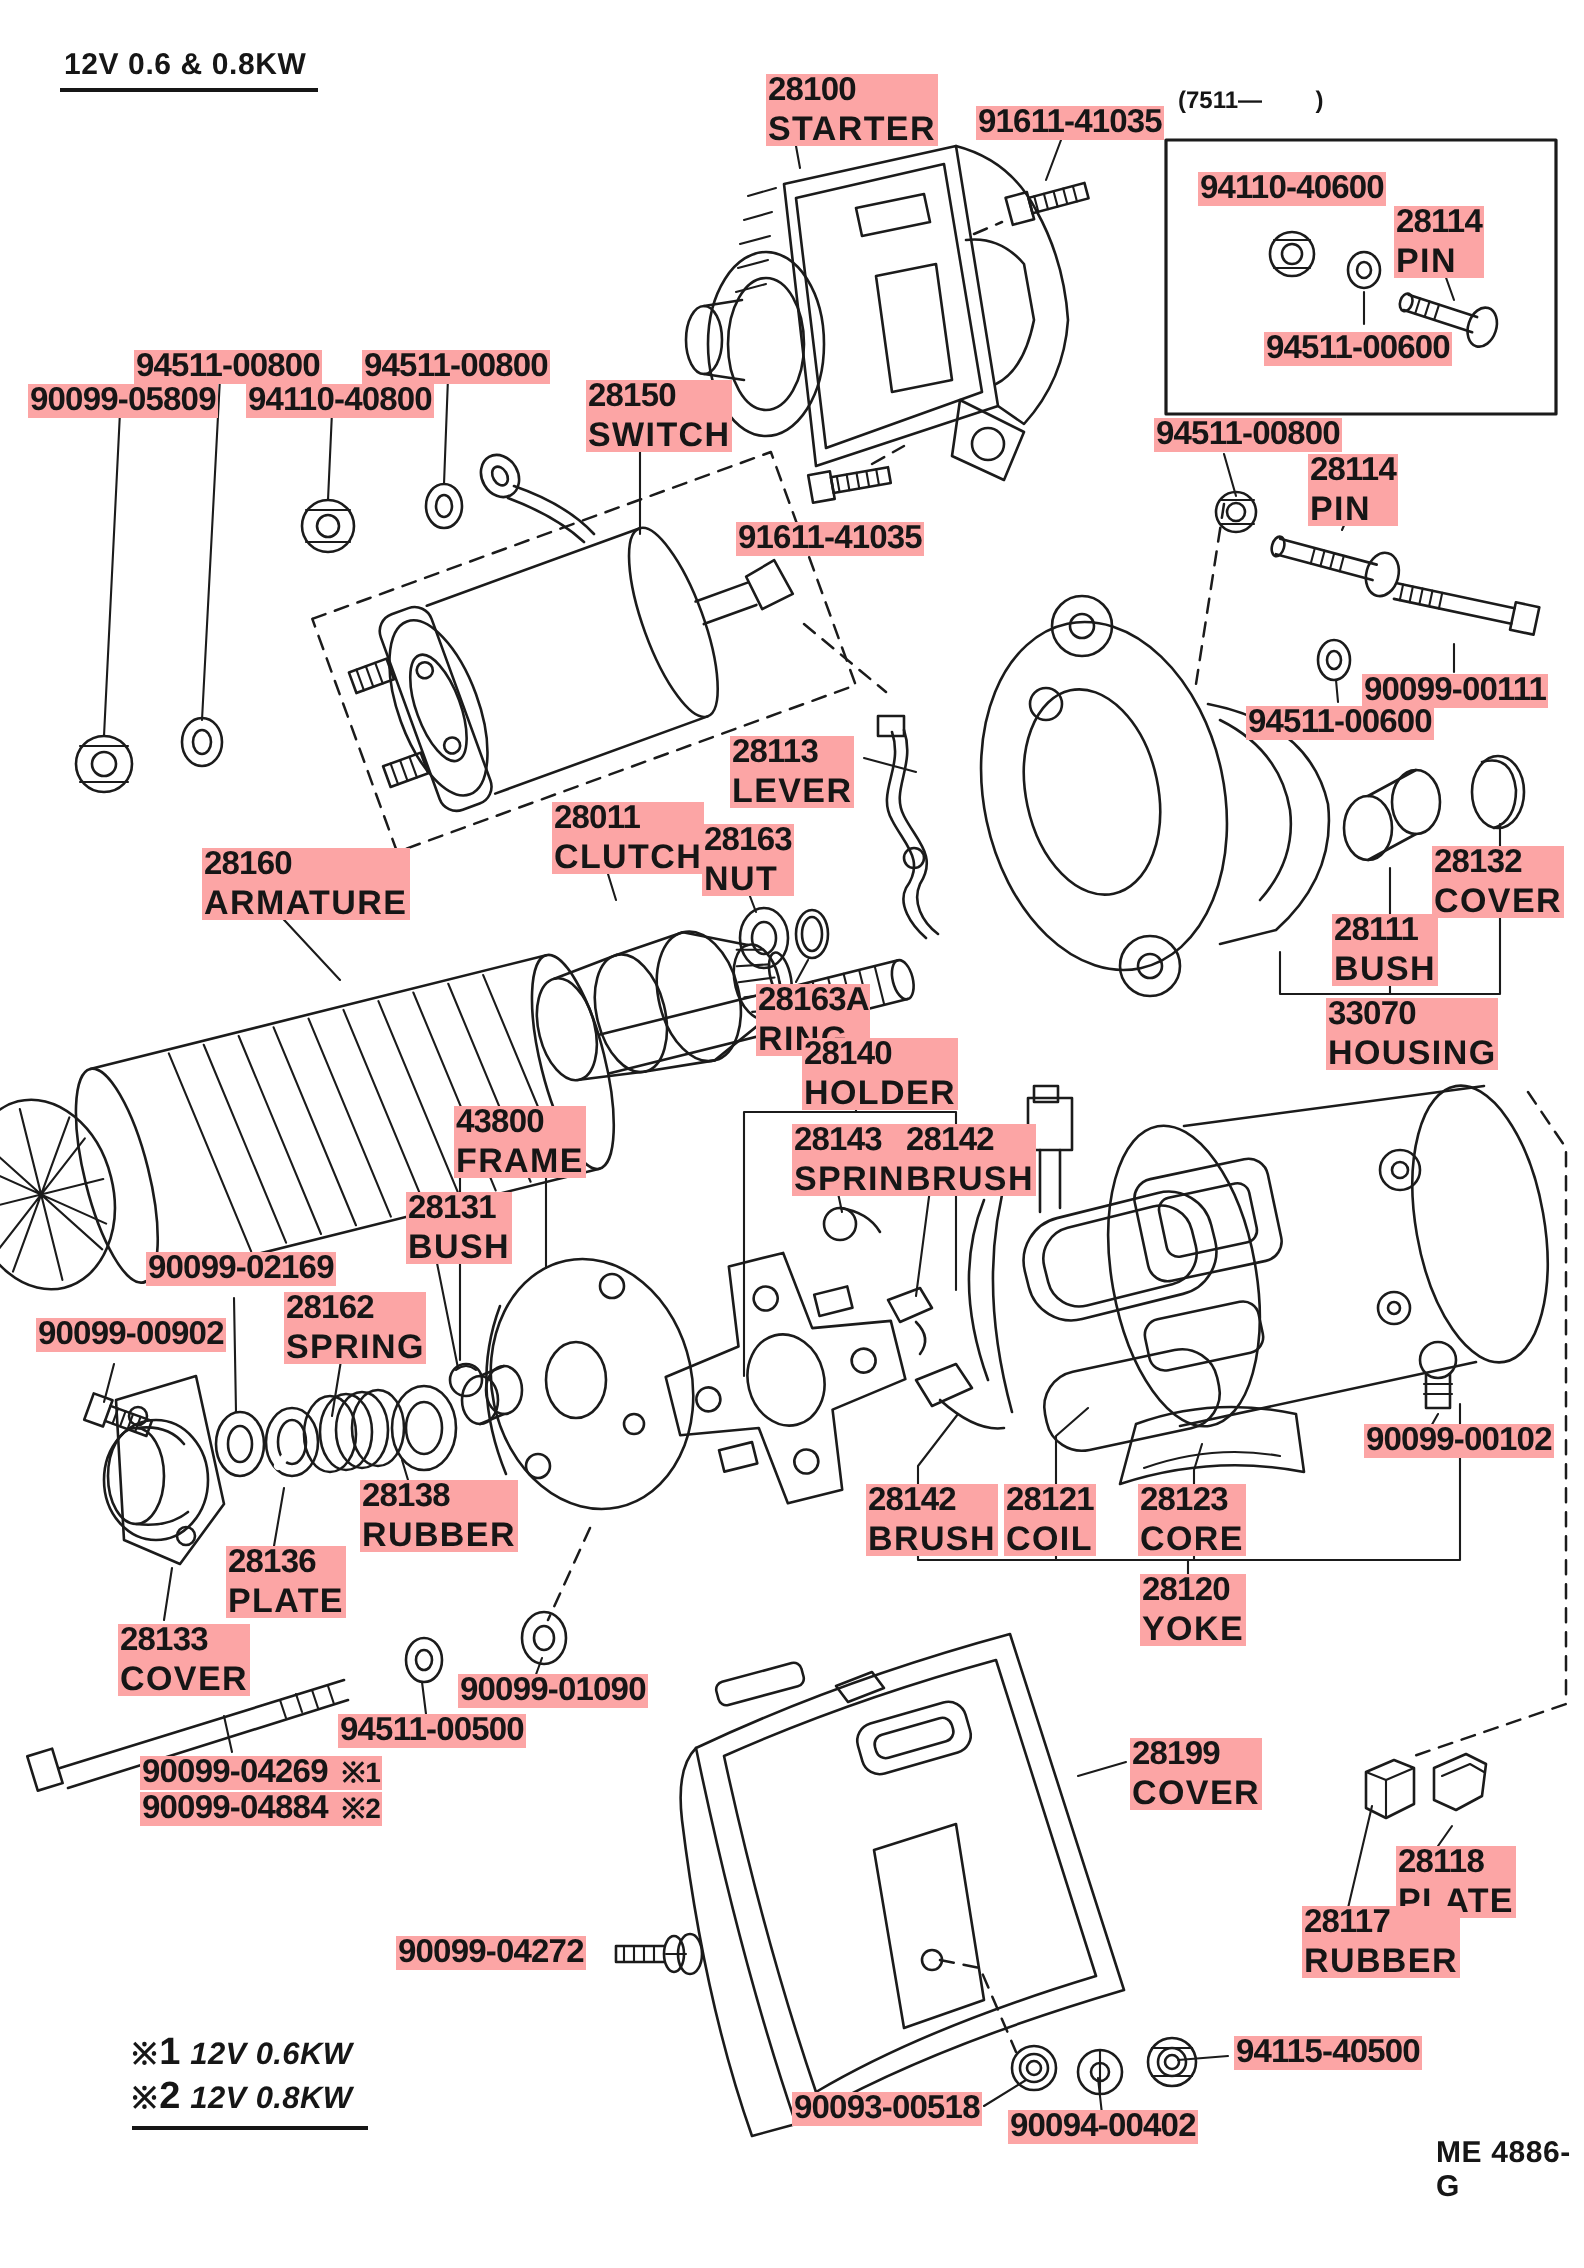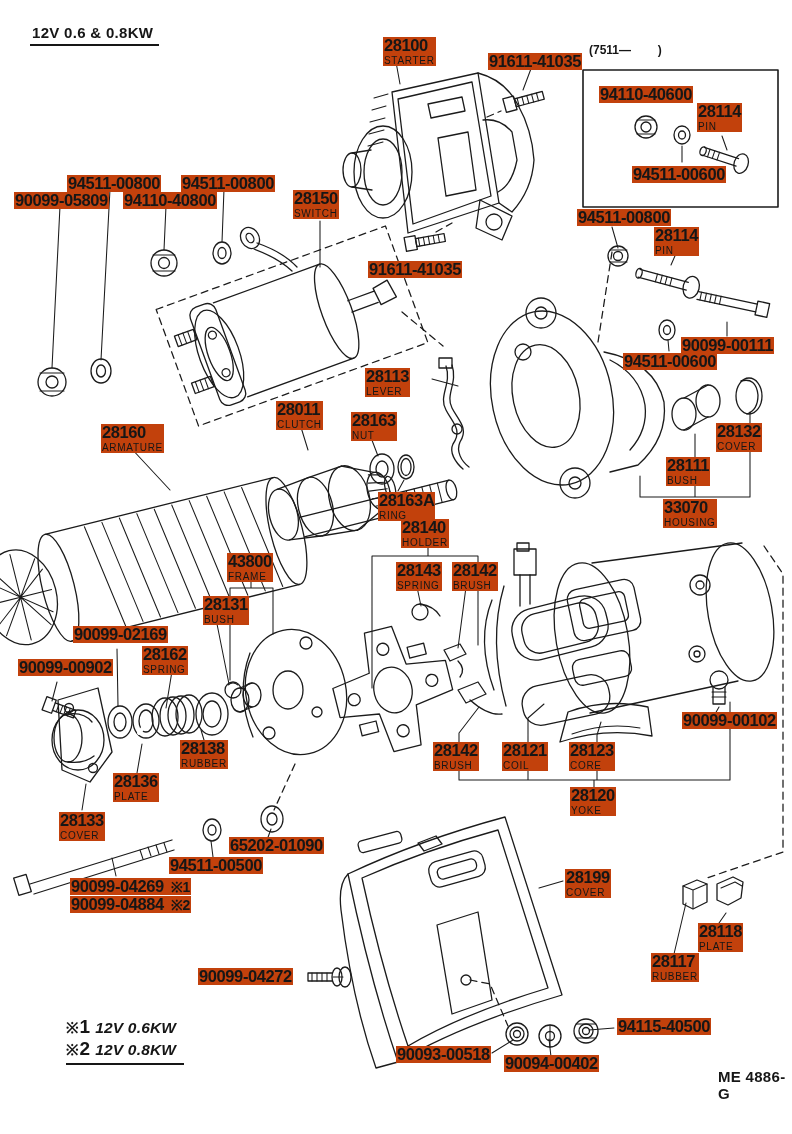--- a/index.html
+++ b/index.html
@@ -3,23 +3,23 @@
 <meta charset="utf-8">
 <style>
   html,body{margin:0;padding:0;background:#fff;}
   body{width:792px;height:1134px;position:relative;font-family:"Liberation Sans",sans-serif;color:#161616;}
   #stage{position:absolute;inset:0;width:792px;height:1134px;overflow:hidden;background:#fff;}
   svg.art{position:absolute;left:0;top:0;}
   svg.art *{fill:none;stroke:#1b1b1b;stroke-width:1.3;stroke-linecap:round;stroke-linejoin:round;}
   svg.art .thin{stroke-width:1.05;}
   svg.art .dash{stroke-dasharray:7 5;stroke-width:1.25;}
   svg.art .box{stroke-width:1.6;}
-  .lbl{position:absolute;background:#c2410c;line-height:1;white-space:nowrap;padding:0 1px;}
+  .lbl{position:absolute;background:#fca5a5;line-height:1;white-space:nowrap;padding:0 1px;}
   .lbl .num{font-size:16.5px;font-weight:700;letter-spacing:-0.4px;}
-  .lbl .nm{font-size:10px;font-weight:400;letter-spacing:0.7px;margin-top:2px;}
+  .lbl .nm{font-size:17px;font-weight:700;letter-spacing:0.7px;margin-top:2px;}
   .lbl .sfx{font-size:14px;font-weight:700;margin-left:7px;letter-spacing:0;}
   .title{position:absolute;left:30px;top:24px;font-size:15px;font-weight:700;letter-spacing:0.3px;border-bottom:2px solid #161616;padding:0 6px 3px 2px;}
   .prod-note{position:absolute;left:589px;top:43px;font-size:12px;font-weight:700;white-space:pre;}
   .legend{position:absolute;left:66px;top:1016px;border-bottom:2.5px solid #161616;padding:0 8px 3px 0;}
   .legend-row{display:flex;align-items:baseline;line-height:1.15;}
   .legend-row .mark{font-size:15px;font-weight:700;}
   .legend-row .idx{font-size:19px;font-weight:700;margin:0 5px 0 1px;}
   .legend-row .ltext{font-size:15.5px;font-weight:700;letter-spacing:0.2px;font-style:italic;}
   .drawcode{position:absolute;left:718px;top:1068px;font-size:15px;font-weight:700;letter-spacing:0.3px;}
 </style>
@@ -522,21 +522,21 @@
     </div>
 <div class="lbl" style="left:570px;top:787px">
       <div class="num">28120</div>
       <div class="nm">YOKE</div>
     </div>
 <div class="lbl" style="left:59px;top:812px">
       <div class="num">28133</div>
       <div class="nm">COVER</div>
     </div>
 <div class="lbl" style="left:229px;top:837px">
-      <div class="num">65202-01090</div>
+      <div class="num">90099-01090</div>
     </div>
 <div class="lbl" style="left:169px;top:857px">
       <div class="num">94511-00500</div>
     </div>
 <div class="lbl" style="left:70px;top:878px">
       <div class="num"><span>90099-04269</span><span class="sfx">※1</span></div>
     </div>
 <div class="lbl" style="left:70px;top:896px">
       <div class="num"><span>90099-04884</span><span class="sfx">※2</span></div>
     </div>

